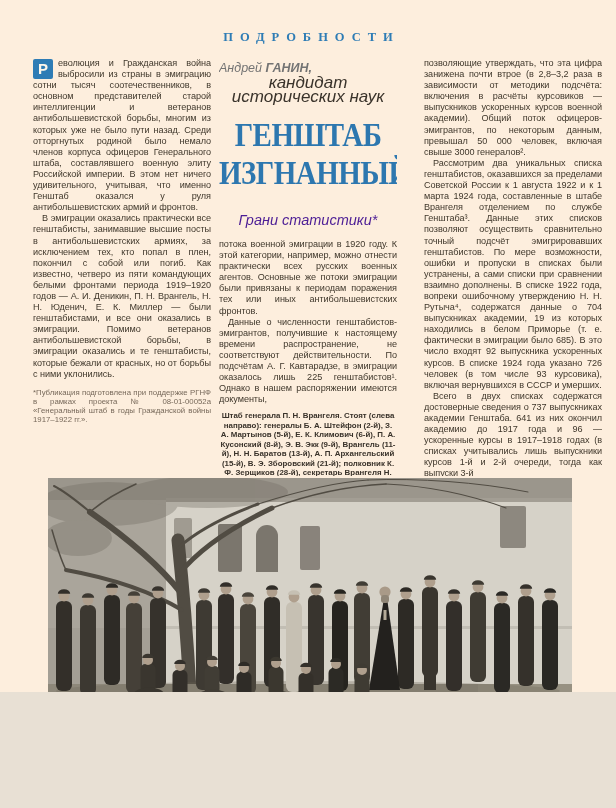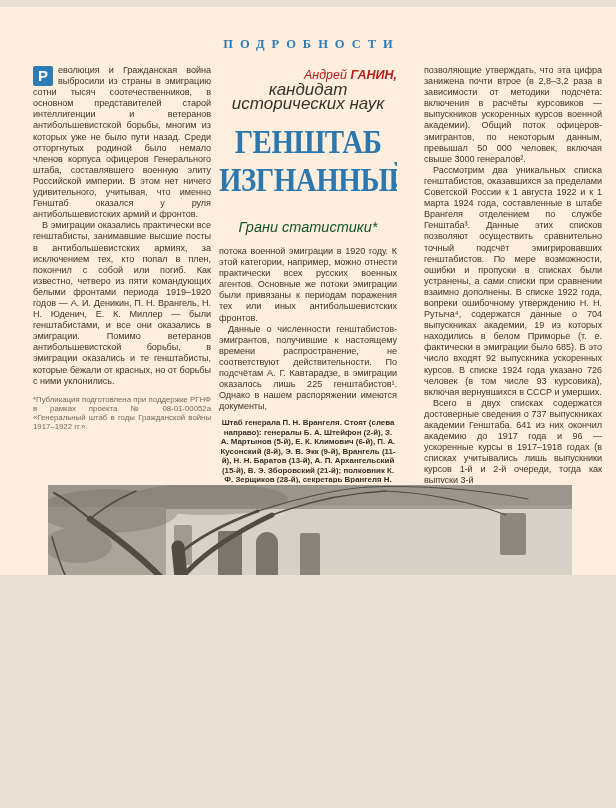--- a/index.html
+++ b/index.html
@@ -1,17 +1,17 @@
 <!DOCTYPE html>
 <html lang="ru"><head>
 <meta charset="utf-8">
 <style>
   html,body{margin:0;padding:0;background:#e8e0d4;}
   .page{
-    position:relative;width:616px;height:568px;margin:7px auto;
+    position:relative;width:616px;height:692px;margin:0 auto;
     background:#fdeedd;overflow:hidden;
     font-family:"Liberation Sans",sans-serif;color:#3f372b;
   }
   .kicker{
     position:absolute;top:30px;left:0;width:100%;text-align:center;
     font-family:"Liberation Serif",serif;font-weight:bold;font-size:12.5px;
     letter-spacing:7px;text-indent:7px;color:#2e7cb5;
   }
   .col{position:absolute;top:58px;width:178px;height:418px;overflow:hidden;}
   .col-left{left:33px;}
@@ -20,30 +20,30 @@
   .body-p{
     margin:0;font-size:9.1px;line-height:11.1px;text-align:justify;
     color:#3f372b;letter-spacing:-0.05px;
   }
   .indent{text-indent:9px;}
   .dropcap{
     float:left;width:20px;height:20px;margin:1px 5px 1px 0;
     background:#2e7cb5;color:#fdf6ea;font-weight:bold;font-size:15px;
     line-height:20px;text-align:center;border-radius:2px;
   }
-  .byline{text-align:right;font-style:italic;color:#b91c1c;margin-top:3px;font-size:12.5px;line-height:15px;}
+  .byline{text-align:left;font-style:italic;color:#737373;margin-top:3px;font-size:12.5px;line-height:15px;}
   .byline .last{font-weight:bold;}
   .byline-degree{text-align:center;font-style:italic;font-size:17px;line-height:14px;color:#3a332b;}
   .headline{
     margin-top:12px;text-align:center;font-family:"Liberation Serif",serif;
     font-weight:bold;font-size:29px;line-height:33px;color:#2d77af;
     letter-spacing:-0.5px;transform:scaleY(1.16);transform-origin:top center;
     white-space:nowrap;
   }
-  .subtitle{margin-top:30px;text-align:center;font-style:italic;font-size:14.5px;color:#14532d;}
+  .subtitle{margin-top:30px;text-align:center;font-style:italic;font-size:14.5px;color:#4c1d95;}
   .mid-body{margin-top:11px;}
   .footnote{
     margin-top:8px;font-size:7.8px;line-height:9px;color:#77695a;text-align:justify;
   }
   .caption{
     margin-top:6px;font-size:7.9px;line-height:9.5px;font-weight:bold;
     text-align:center;color:#39322a;
   }
   .photo{
     position:absolute;left:48px;top:478px;width:524px;height:276px;background:#aaa59b;

